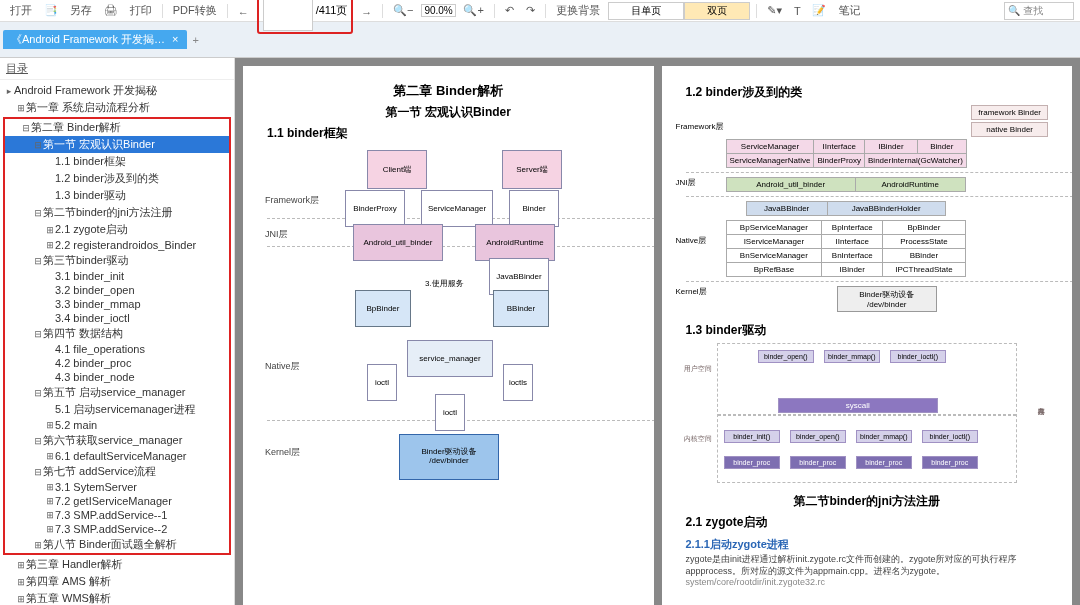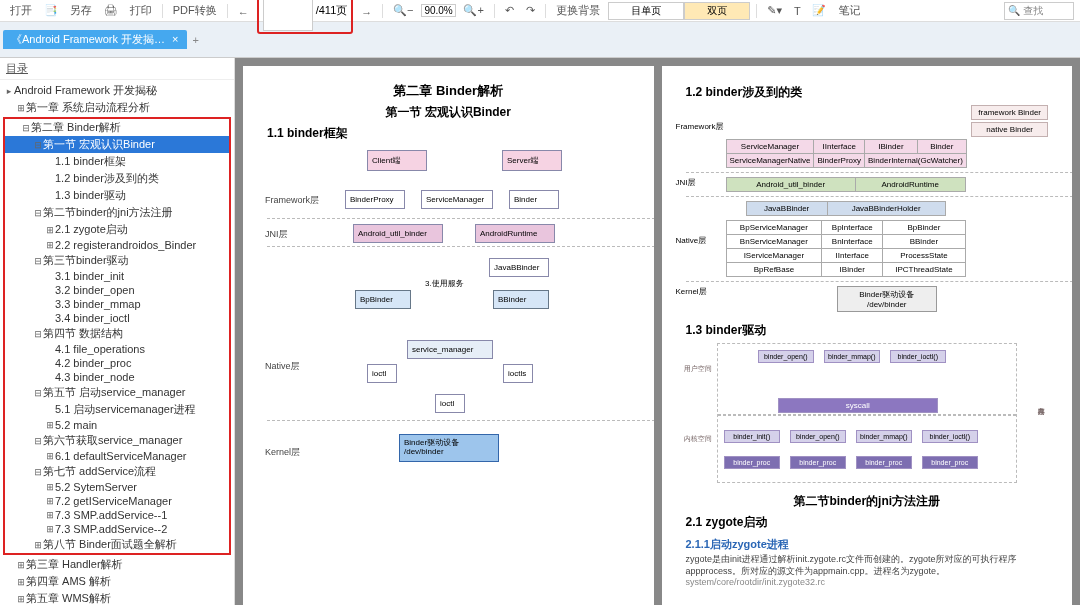--- a/index.html
+++ b/index.html
@@ -39,21 +39,21 @@
 h1.chapter { text-align: center; font-size: 13px; font-weight: bold; margin: 2px 0 4px; }
 h2.section { text-align: center; font-size: 12px; font-weight: bold; margin: 2px 0 4px; }
 h3.sub { font-size: 12px; font-weight: bold; margin: 4px 0; }
 h4.subsub { font-size: 11px; font-weight: bold; color: #2a66b5; margin: 6px 0 2px; }
 .body-text { font-size: 9px; color: #444; line-height: 1.3; }
 
 
 .diag { position: relative; width: 100%; }
 .lane-lbl { position: absolute; left: -62px; font-size: 9px; color: #444; }
 .dashed { border-bottom: 1px dashed #bbb; position: absolute; left: -60px; right: 0; }
-.dbox { position: absolute; border: 1px solid #88a; background: #fff; font-size: 8px; padding: 4px 4px; }
+.dbox { position: absolute; border: 1px solid #88a; background: #fff; font-size: 8px; padding: 13px 4px; text-align: center; }
 .db-pink { background: #f6d3e3; }
 .db-pink2 { background: #e9c5dd; }
 .db-blue { background: #d6e6f7; border-color: #678; }
 .db-blue2 { background: #9dc5ec; border-color: #36a; }
 .db-mid { background: #e6eef7; }
 
 
 .tbl { border: 1px solid #aaa; width: 100%; border-collapse: collapse; font-size: 8px; }
 .tbl td, .tbl th { border: 1px solid #aaa; padding: 2px 3px; text-align: center; }
 .head-pink { background: #f4d9e8; }
@@ -218,21 +218,21 @@
         <div class="toc-item pad3">
             <span class="exp">⊞</span>
             <span class="lbl">6.1 defaultServiceManager</span>
           </div>
         <div class="toc-item pad2">
             <span class="exp">⊟</span>
             <span class="lbl">第七节 addService流程</span>
           </div>
         <div class="toc-item pad3">
             <span class="exp">⊞</span>
-            <span class="lbl">5.2 SytemServer</span>
+            <span class="lbl">3.1 SytemServer</span>
           </div>
         <div class="toc-item pad3">
             <span class="exp">⊞</span>
             <span class="lbl">7.2 getIServiceManager</span>
           </div>
         <div class="toc-item pad3">
             <span class="exp">⊞</span>
             <span class="lbl">7.3 SMP.addService--1</span>
           </div>
         <div class="toc-item pad3">
@@ -342,28 +342,28 @@
             </tbody>
           </table>
         <table class="tbl" style="width:240px;margin-top:4px;">
           <tbody>
               <tr>
                 <td>BpServiceManager</td>
                 <td>BpInterface</td>
                 <td>BpBinder</td>
               </tr>
           <tr>
+                <td>IServiceManager</td>
+                <td>IInterface</td>
+                <td>ProcessState</td>
+              </tr>
+          <tr>
                 <td>BnServiceManager</td>
                 <td>BnInterface</td>
                 <td>BBinder</td>
-              </tr>
-          <tr>
-                <td>IServiceManager</td>
-                <td>IInterface</td>
-                <td>ProcessState</td>
               </tr>
           <tr>
                 <td>BpRefBase</td>
                 <td>IBinder</td>
                 <td>IPCThreadState</td>
               </tr>
         </tbody>
           </table>
         <div style="border-bottom:1px dashed #bbb;margin:4px -40px;"></div>
         <span style="position:absolute;left:-50px;font-size:8px;">Kernel层</span>

